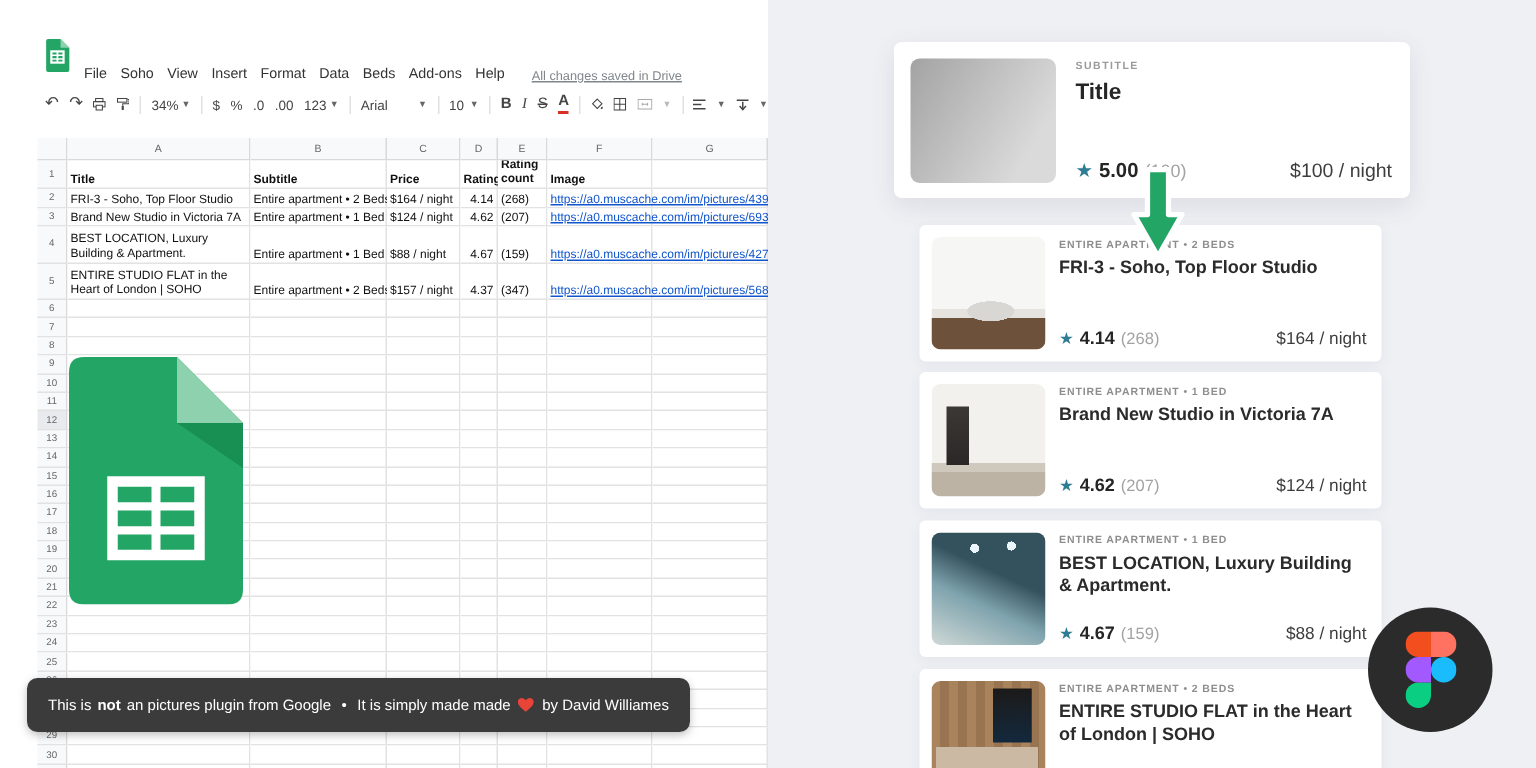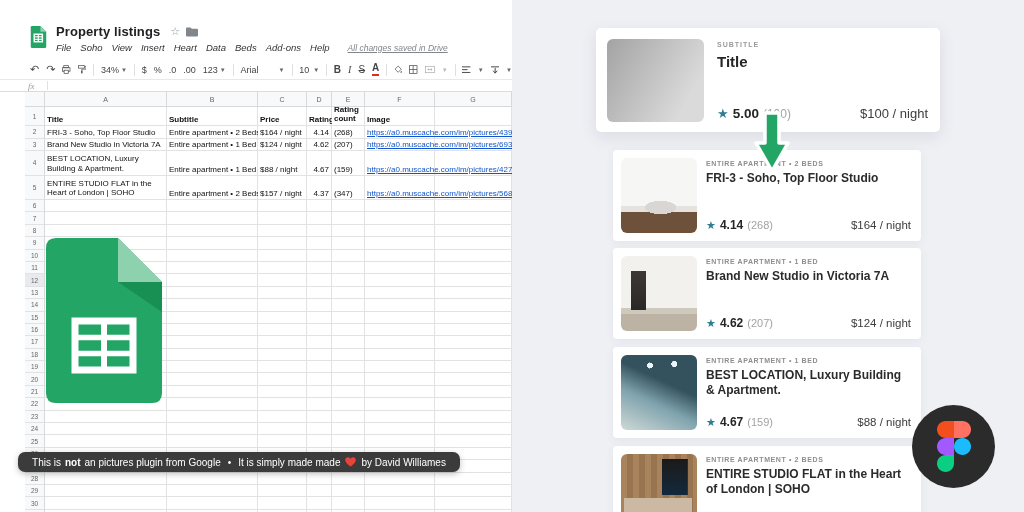--- a/index.html
+++ b/index.html
@@ -7,21 +7,21 @@
   body { position:relative; overflow:hidden; background:#fff; font-family:"Liberation Sans", sans-serif; -webkit-font-smoothing:antialiased; }
 
   
   .left { position:absolute; left:0; top:0; width:512px; height:512px; background:#fff; overflow:hidden; }
 
   .gs-header { position:absolute; left:30px; top:24px; display:flex; align-items:flex-start; }
   .gs-file-icon { width:17px; height:22px; margin-right:9px; margin-top:2px; }
   .gs-title-row { display:flex; align-items:center; gap:6px; }
   .gs-doc-title { font-size:13px; font-weight:bold; color:#202124; letter-spacing:.1px; }
   .gs-star { color:#9aa0a6; font-size:11px; margin-left:4px; }
-  .gs-menubar { display:flex; align-items:center; gap:9px; margin-top:3px;font-style:italic; }
+  .gs-menubar { display:flex; align-items:center; gap:9px; margin-top:20px; }
   .gs-menu-item { font-size:9.5px; color:#333; }
   .gs-saved { font-size:8.5px; color:#80868b; text-decoration:underline; margin-left:9px; }
 
   .gs-toolbar { position:absolute; left:30px; top:60px; right:0; height:19px; display:flex; align-items:center; gap:7px; color:#454545; }
   .tb-i { font-size:11px; line-height:1; color:#454545; display:inline-flex; align-items:center; }
   .tb-txt { font-size:9px; color:#444; display:inline-flex; align-items:center; gap:2px; }
   .tb-sep { width:1px; height:12px; background:#e0e0e0; }
   .tb-caret { font-size:6px; color:#666; }
   .tb-b { font-weight:bold; font-size:10px; }
   .tb-it { font-style:italic; font-family:"Liberation Serif", serif; font-size:10px; }
@@ -40,21 +40,21 @@
   .g-head { background:#f8f9fa; color:#666; font-size:7px; align-items:center; justify-content:center; border-right:1px solid #d7d9db; border-bottom:1px solid #d7d9db; padding:0; }
   .g-gutter { background:#f8f9fa; color:#666; font-size:6.5px; align-items:center; justify-content:center; border-right:1px solid #d7d9db; border-bottom:1px solid #e2e2e2; padding:0; }
   .g-gutter.hl { background:#e8eaed; }
   .g-bold { font-weight:bold; }
   .g-num { justify-content:flex-end; }
   .g-link { color:#1155cc; text-decoration:underline; white-space:nowrap; overflow:visible; z-index:2; }
   .g-wrap { line-height:1.2; }
 
   .gs-big-logo { position:absolute; left:46px; top:238px; width:116px; height:165px; z-index:5; }
 
-  .gs-banner { position:absolute; left:18px; top:452px; width:442px; height:20px; background:#3b3b3b; border-radius:7px; z-index:6; display:flex; align-items:center; justify-content:center; gap:4px; color:#fff; font-size:10px; box-shadow:0 2px 6px rgba(0,0,0,.25); white-space:nowrap; }
+  .gs-banner { position:absolute; left:18px; top:452px; width:442px; height:36px; background:#3b3b3b; border-radius:7px; z-index:6; display:flex; align-items:center; justify-content:center; gap:4px; color:#fff; font-size:10px; box-shadow:0 2px 6px rgba(0,0,0,.25); white-space:nowrap; }
   .gs-banner b { font-weight:bold; }
   .banner-dot { margin:0 3px; }
   .heart-svg { width:11px; height:10px; margin:0 1px; }
 
   
   .right { position:absolute; left:512px; top:0; width:512px; height:512px; background:#eff0f4; overflow:hidden; }
 
   .tmpl-card { position:absolute; left:84px; top:28px; width:344px; height:104px; background:#fff; border-radius:5px; box-shadow:0 5px 16px rgba(80,80,110,.12); }
   .tmpl-img { position:absolute; left:11px; top:11px; width:97px; height:83px; border-radius:6px; background:linear-gradient(120deg,#a3a3a3,#dadada 80%); }
   .tmpl-sub { position:absolute; left:121px; top:13px; font-size:7px; font-weight:bold; letter-spacing:1px; color:#9a9a9a; }
@@ -104,33 +104,26 @@
   <div class="gs-header">
     <svg class="gs-file-icon" viewBox="0 0 116 165">
       <path d="M10 0 H72 L116 44 V155 q0 10 -10 10 H10 q-10 0 -10 -10 V10 q0 -10 10 -10 Z" fill="#23a566"></path>
       <path d="M72 0 L116 44 H72 Z" fill="#8ed1ae"></path>
       <rect x="26" y="62" width="61" height="56" fill="none" stroke="#fff" stroke-width="11"></rect>
       <line x1="56.5" y1="62" x2="56.5" y2="118" stroke="#fff" stroke-width="9"></line>
       <line x1="26" y1="81" x2="87" y2="81" stroke="#fff" stroke-width="8"></line>
       <line x1="26" y1="100" x2="87" y2="100" stroke="#fff" stroke-width="8"></line>
     </svg>
     <div>
-      <div class="gs-title-row">
-        <span class="gs-doc-title">Property listings</span>
-        <span class="gs-star">☆</span>
-        <svg width="12" height="10" viewBox="0 0 12 10">
-            <path d="M0 1.5 Q0 .5 1 .5 H4.5 L5.8 1.8 H11 Q12 1.8 12 2.8 V8.5 Q12 9.5 11 9.5 H1 Q0 9.5 0 8.5 Z" fill="#80868b"></path>
-          </svg>
-      </div>
       <div class="gs-menubar">
         <span class="gs-menu-item">File</span>
         <span class="gs-menu-item">Soho</span>
         <span class="gs-menu-item">View</span>
         <span class="gs-menu-item">Insert</span>
-        <span class="gs-menu-item">Heart</span>
+        <span class="gs-menu-item">Format</span>
         <span class="gs-menu-item">Data</span>
         <span class="gs-menu-item">Beds</span>
         <span class="gs-menu-item">Add-ons</span>
         <span class="gs-menu-item">Help</span>
         <span class="gs-saved">All changes saved in Drive</span>
       </div>
     </div>
   </div>
 
   <div class="gs-toolbar">
@@ -200,24 +193,20 @@
       </svg>
     <span class="tb-caret">▼</span>
     <svg width="11" height="10" viewBox="0 0 12 11">
         <line x1="0" y1="1" x2="12" y2="1" stroke="#454545" stroke-width="1.4"></line>
         <line x1="6" y1="2.5" x2="6" y2="10" stroke="#454545" stroke-width="1.4"></line>
         <path d="M3 6.5 L6 10 L9 6.5" fill="none" stroke="#454545" stroke-width="1.4"></path>
       </svg>
     <span class="tb-caret">▼</span>
   </div>
 
-  <div class="gs-formulabar">
-    <span class="fx">fx</span>
-    <span class="fx-sep"></span>
-  </div>
 
   <div class="gs-grid" id="grid">
       <div class="g-row">
         <div class="g-cell g-head" style="width: 20px; height: 15px;"></div>
         <div class="g-cell g-head" style="width: 122px; height: 15px;">A</div>
         <div class="g-cell g-head" style="width: 91px; height: 15px;">B</div>
         <div class="g-cell g-head" style="width: 49px; height: 15px;">C</div>
         <div class="g-cell g-head" style="width: 25px; height: 15px;">D</div>
         <div class="g-cell g-head" style="width: 33px; height: 15px;">E</div>
         <div class="g-cell g-head" style="width: 70px; height: 15px;">F</div>

